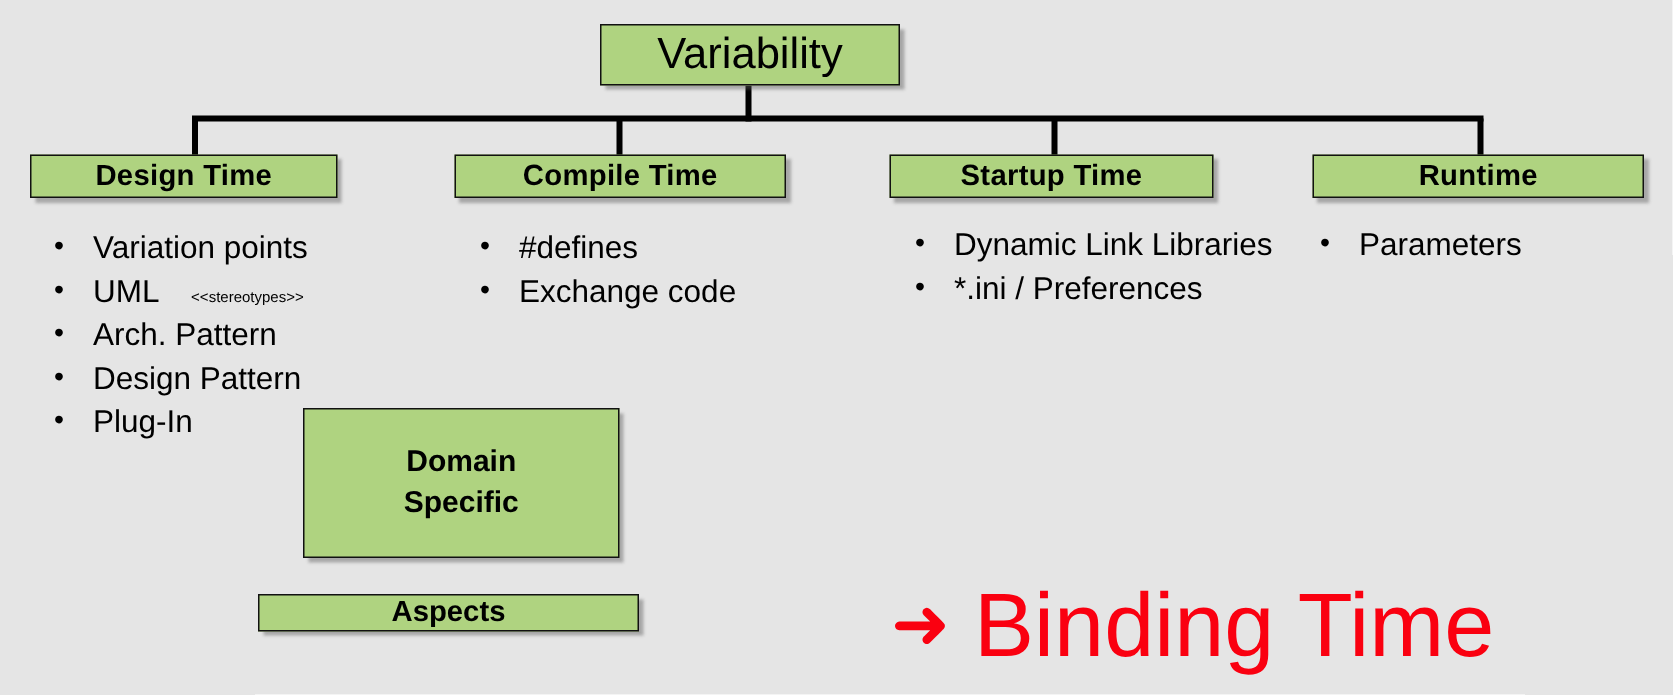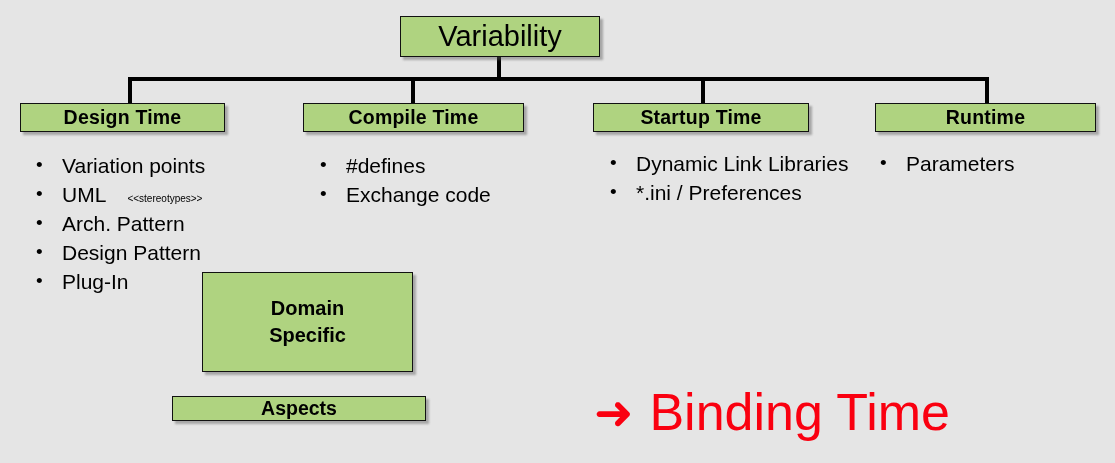--- a/index.html
+++ b/index.html
@@ -128,21 +128,21 @@
     color: #fa0010;
     white-space: nowrap;
   }
   #binding-arrow {
     font-size: 47px;
     line-height: 1;
     margin-right: 16px;
     font-family: "DejaVu Sans", sans-serif;
   }
   #binding-label {
-    font-size: 52px;
+    font-size: 60px;
     line-height: 1.05;
     font-weight: 400;
   }
 </style>
 </head>
 <body>
 
 <div id="canvas">
 
   <div class="line" id="conn-root-stem"></div>

